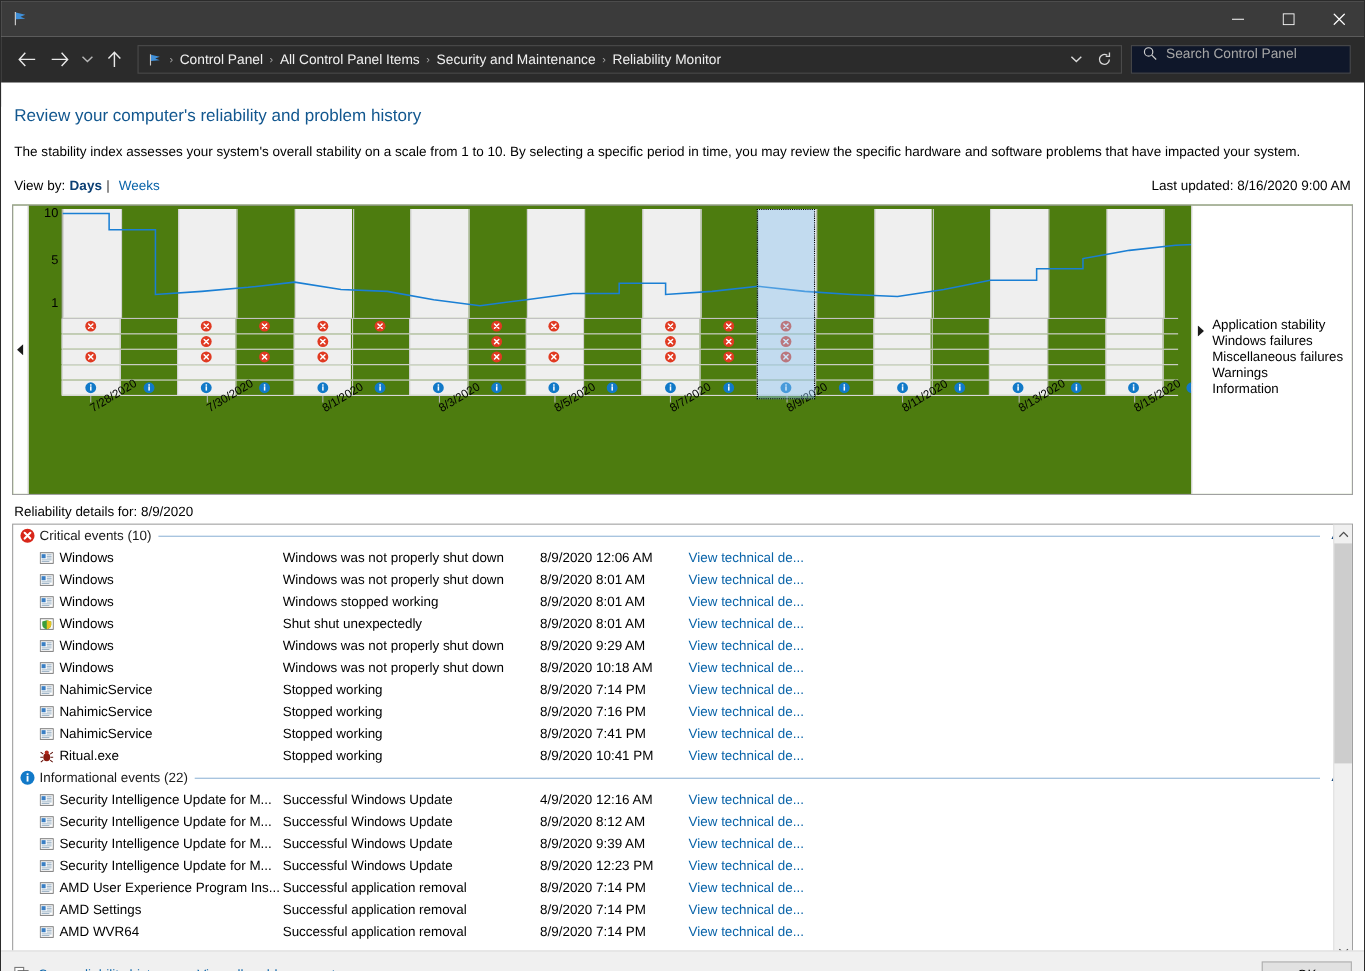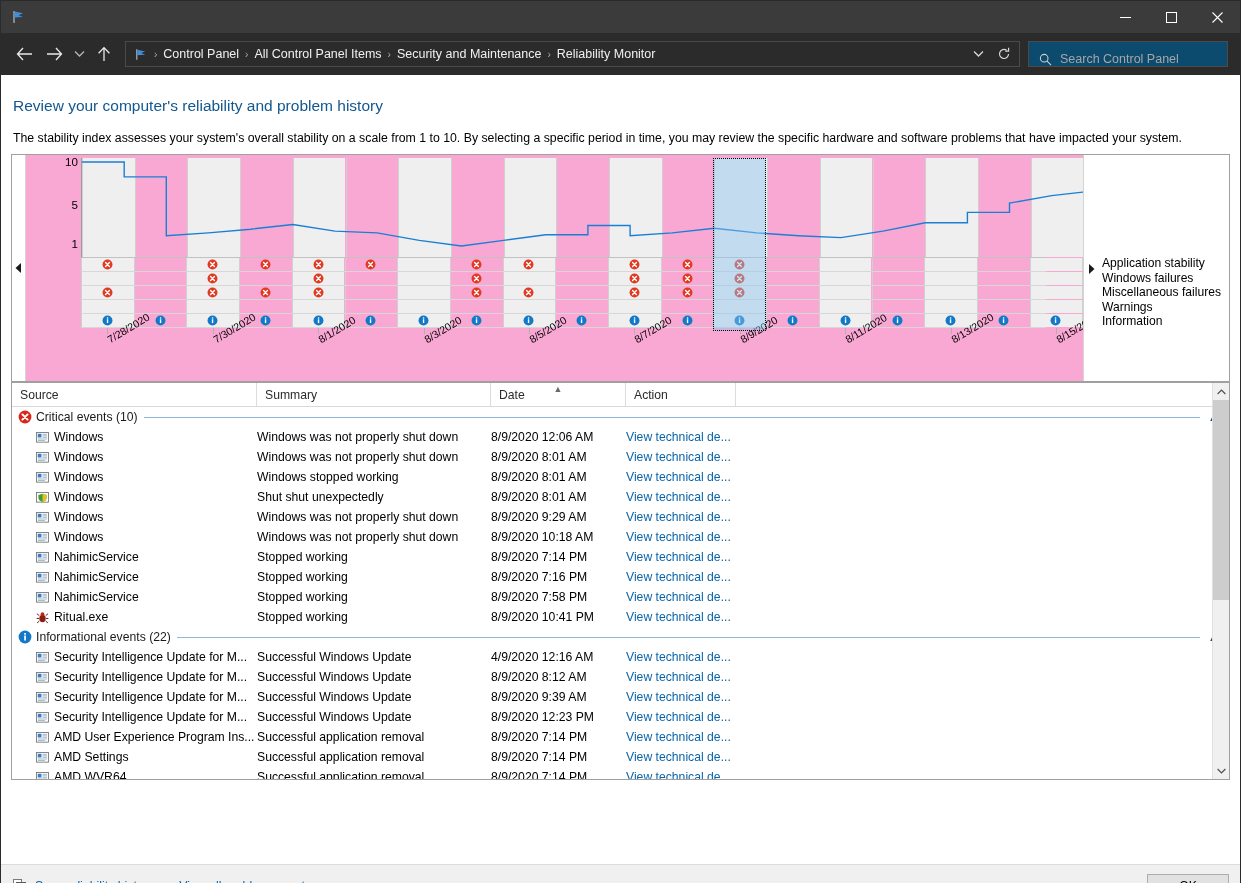--- a/index.html
+++ b/index.html
@@ -34,39 +34,39 @@
   .nav-btn.dim { color:#8e8e8e; }
   .crumbbox { flex:1; height:26px; margin-left:6px; border:1px solid #4a4a4a;
               background:#2b2b2b; display:flex; align-items:center; padding:0 2px; }
   .crumb-flag { margin:0 4px 0 6px; display:flex; align-items:center; }
   .crumb { color:#f0f0f0; font-size:12.5px; padding:0 5px; white-space:nowrap; }
   .crumb-sep { color:#a8a8a8; font-size:10px; padding:0 1px; }
   .crumb-spacer { flex:1; }
   .crumb-tool { width:26px; height:24px; display:flex; align-items:center;
                 justify-content:center; color:#d8d8d8; }
   .searchbox { width:200px; height:26px; margin-left:8px; border:1px solid #4a4a4a;
-               display:flex; align-items:flex-end; background:#0c4a6e; }
+               display:flex; align-items:flex-start; background:#0f172a; }
   .search-ico { margin:0 8px 0 10px; color:#cfcfcf; display:flex; }
   .search-ph { color:#a6a6a6; font-size:12.5px; }
 
   
   .page { background:#fff; padding:0 10px; height:calc(883px - 32px - 42px); position:relative;}
   .h1 { color:#12578f; font-size:15.5px; margin:22px 0 0 2px; }
   .desc { color:#000; font-size:12.3px; margin:16px 0 0 2px; }
   .viewrow { margin-top:16px; display:flex; align-items:center; position:relative;
              height:16px; }
   .viewlabel { font-size:12.3px; margin-left:2px; }
   .vlink { color:#0a64a9; font-size:12.3px; margin-left:4px; cursor:pointer; }
   .vlink.active { font-weight:bold; color:#0a3e73; }
   .vsep { margin:0 4px; color:#333; font-size:12.3px; }
   .lastupd { position:absolute; right:2px; font-size:12.3px; color:#000; }
 
   
-  .chartwrap { margin-top:9px; border:1px solid #a0a0a0; height:228px;
-               display:flex; background:#f9a8d4; position:relative;gap:25px; }
+  .chartwrap { margin-top:9px; border:1px solid #a0a0a0; height:264px;
+               display:flex; background:#4d7c0f; position:relative; }
   .leftarrow, .rightarrow { width:14px; display:flex; align-items:center;
      justify-content:center; background:#fff; }
   .leftarrow { border-right:1px solid #d4d4d4; }
   .chart-main { flex:1; position:relative; display:flex; flex-direction:column; }
   .legendcol { width:146px; border-left:1px solid #d4d4d4; position:relative;
                background:#fff; }
   .legend-arrow { position:absolute; left:4px; top:108px; }
   .legend-list { position:absolute; left:18px; top:101px; }
   .legend-item { font-size:12.1px; line-height:14.6px; color:#000; white-space:nowrap; }
 
@@ -230,20 +230,27 @@
       </span>
       <span class="search-ph">Search Control Panel</span>
     </div>
   </div>
 
   <div class="page">
 
     <div class="h1">Review your computer's reliability and problem history</div>
     <div class="desc">The stability index assesses your system's overall stability on a scale from 1 to 10. By selecting a specific period in time, you may review the specific hardware and software problems that have impacted your system.</div>
 
+    <div class="viewrow">
+      <span class="viewlabel">View by:</span>
+      <span class="vlink active">Days</span>
+      <span class="vsep">|</span>
+      <span class="vlink">Weeks</span>
+      <span class="lastupd">Last updated: 8/16/2020 9:00 AM</span>
+    </div>
 
     <div class="chartwrap">
       <div class="leftarrow">
         <svg width="7" height="10" viewBox="0 0 7 10">
             <path d="M6 0 L0.5 5 L6 10 Z" fill="#1a1a1a"></path>
           </svg>
       </div>
 
       <div class="chart-main">
         <div class="plotarea">
@@ -792,38 +799,23 @@
         <div class="legend-list" id="legendlist">
             <div class="legend-item">Application stability</div>
             <div class="legend-item">Windows failures</div>
             <div class="legend-item">Miscellaneous failures</div>
             <div class="legend-item">Warnings</div>
             <div class="legend-item">Information</div>
           </div>
       </div>
     </div>
 
+    <div class="details-label">Reliability details for: 8/9/2020</div>
 
     <div class="listview">
-      <div class="lv-header">
-        <div class="hcell" style="width:245px">
-          <span>Source</span>
-        </div>
-        <div class="hcell" style="width:234px">
-          <span>Summary</span>
-        </div>
-        <div class="hcell" style="width:135px">
-          <span class="sortarrow">▲</span>
-          <span>Date</span>
-        </div>
-        <div class="hcell" style="width:110px">
-          <span>Action</span>
-        </div>
-        <div class="hcell" style="flex:1;border-right:none"></div>
-      </div>
 
       <div class="lv-body" id="lvbody">
           <div class="grouprow">
             <span class="group-ico">
               <svg width="14" height="14" viewBox="0 0 14 14">
                 <circle cx="7" cy="7" r="6.4" fill="#d8271a"></circle>
                 <path d="M4.4 4.4 L9.6 9.6 M9.6 4.4 L4.4 9.6" stroke="#fff" stroke-width="1.9" stroke-linecap="round"></path>
               </svg>
             </span>
             <span class="group-label">Critical events (10)</span>
@@ -955,21 +947,21 @@
               <span class="sico">
                 <svg width="13" height="13" viewBox="0 0 14 14">
                   <rect x="0.6" y="1.6" width="12.8" height="10.4" fill="#fdfdfd" stroke="#6f6f6f" stroke-width="0.9"></rect>
                   <rect x="1.9" y="3" width="4" height="4" fill="#3a7fc4"></rect>
                   <path d="M7 3.6 H11.8 M7 5.2 H11.8 M7 6.8 H11.8 M2 8.6 H11.8 M2 10.2 H9.6" stroke="#8fa8bd" stroke-width="0.85"></path>
                 </svg>
               </span>
               <span>NahimicService</span>
             </div>
             <div class="c-sum">Stopped working</div>
-            <div class="c-date">8/9/2020 7:58 PM</div>
+            <div class="c-date">8/9/2020 7:41 PM</div>
             <div class="c-act">View technical de...</div>
           </div>
           <div class="erow">
             <div class="c-src">
               <span class="sico">
                 <svg width="13" height="13" viewBox="0 0 14 14">
                   <ellipse cx="7" cy="8" rx="3.4" ry="4" fill="#8c1d12"></ellipse>
                   <circle cx="7" cy="3.4" r="2" fill="#b5281a"></circle>
                   <path d="M3.6 5 L1 3 M10.4 5 L13 3 M3.3 8 L0.7 8 M10.7 8 L13.3 8 M3.6 10.8 L1.2 12.8 M10.4 10.8 L12.8 12.8" stroke="#5e1009" stroke-width="1"></path>
                 </svg>

